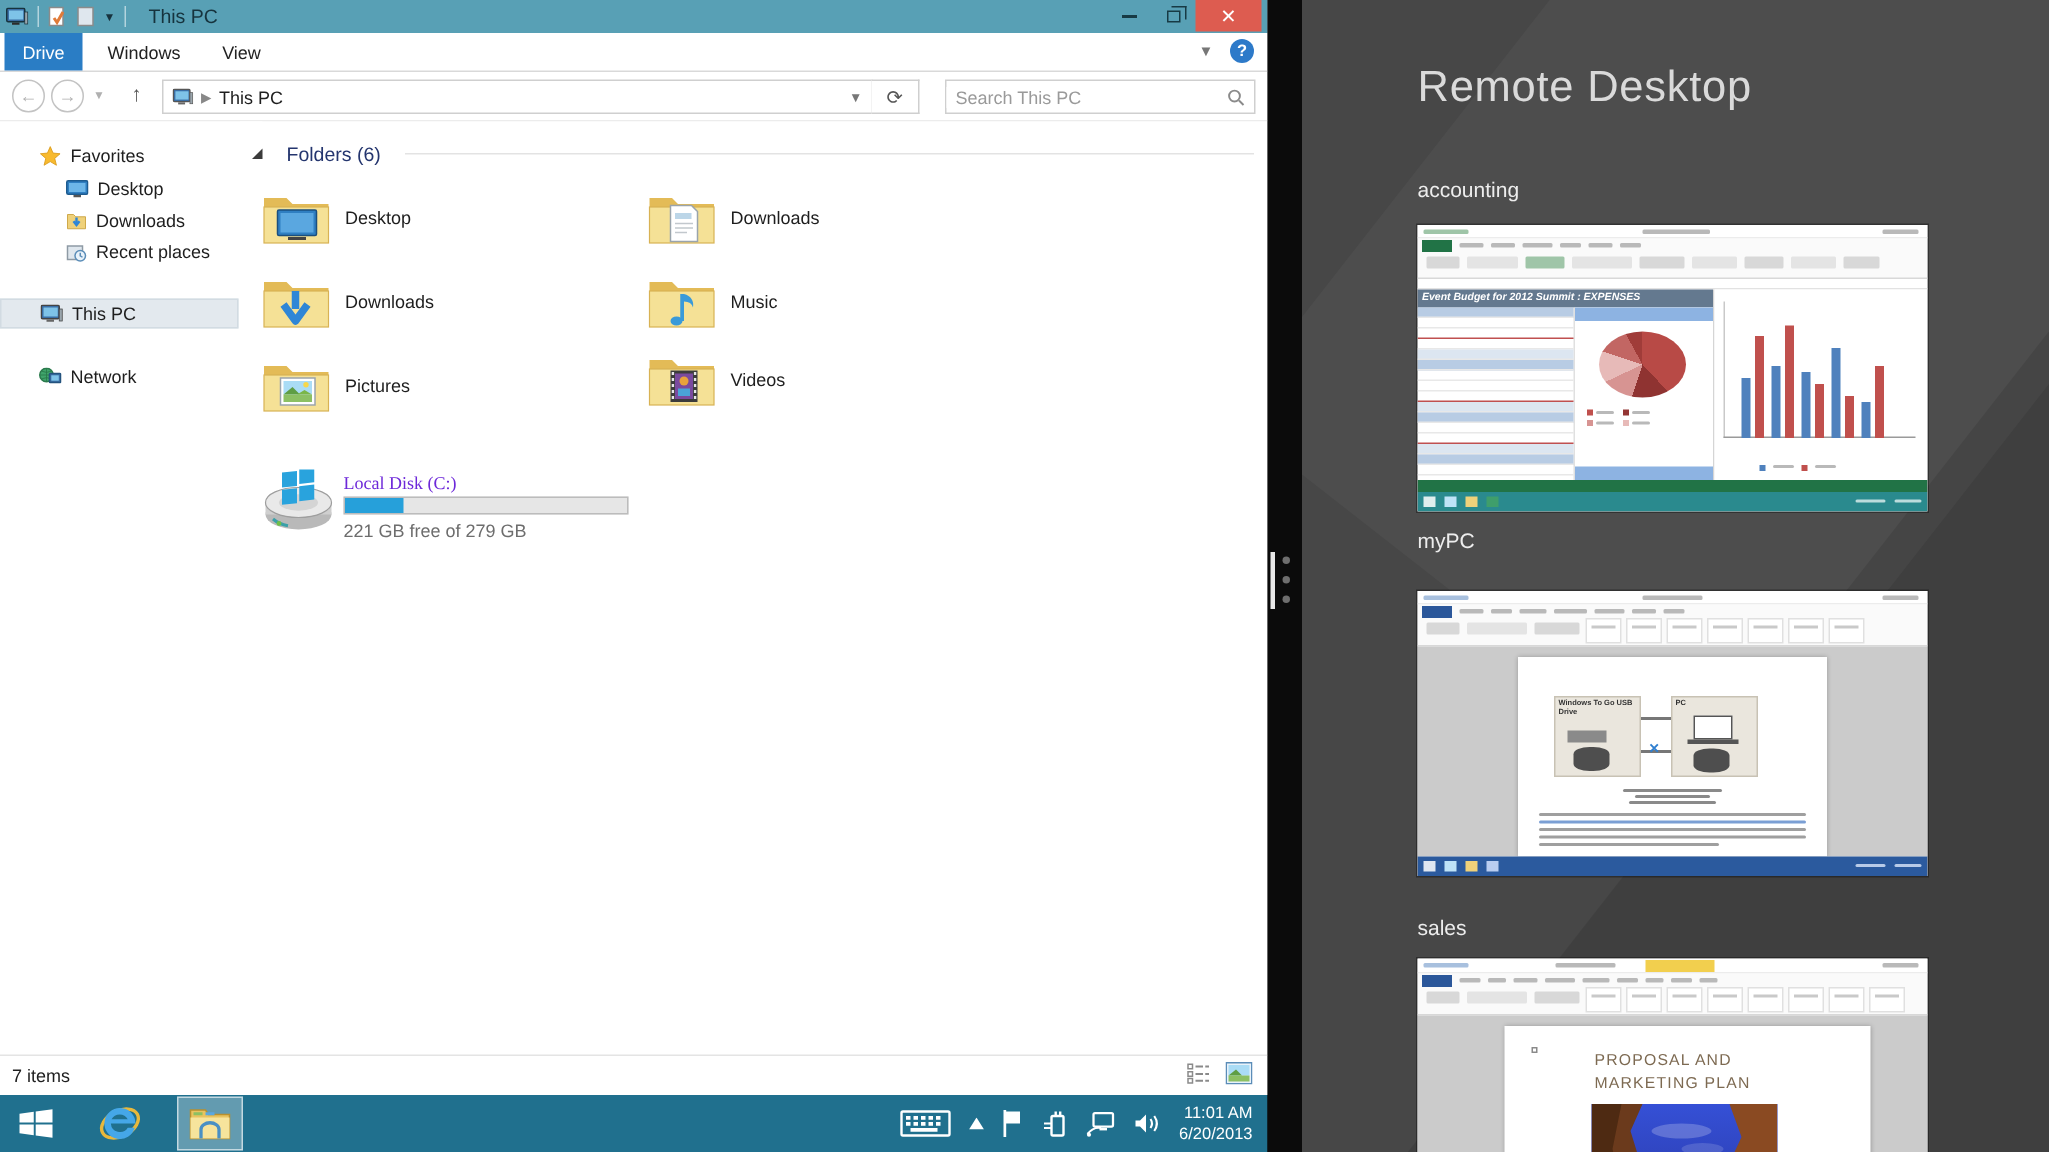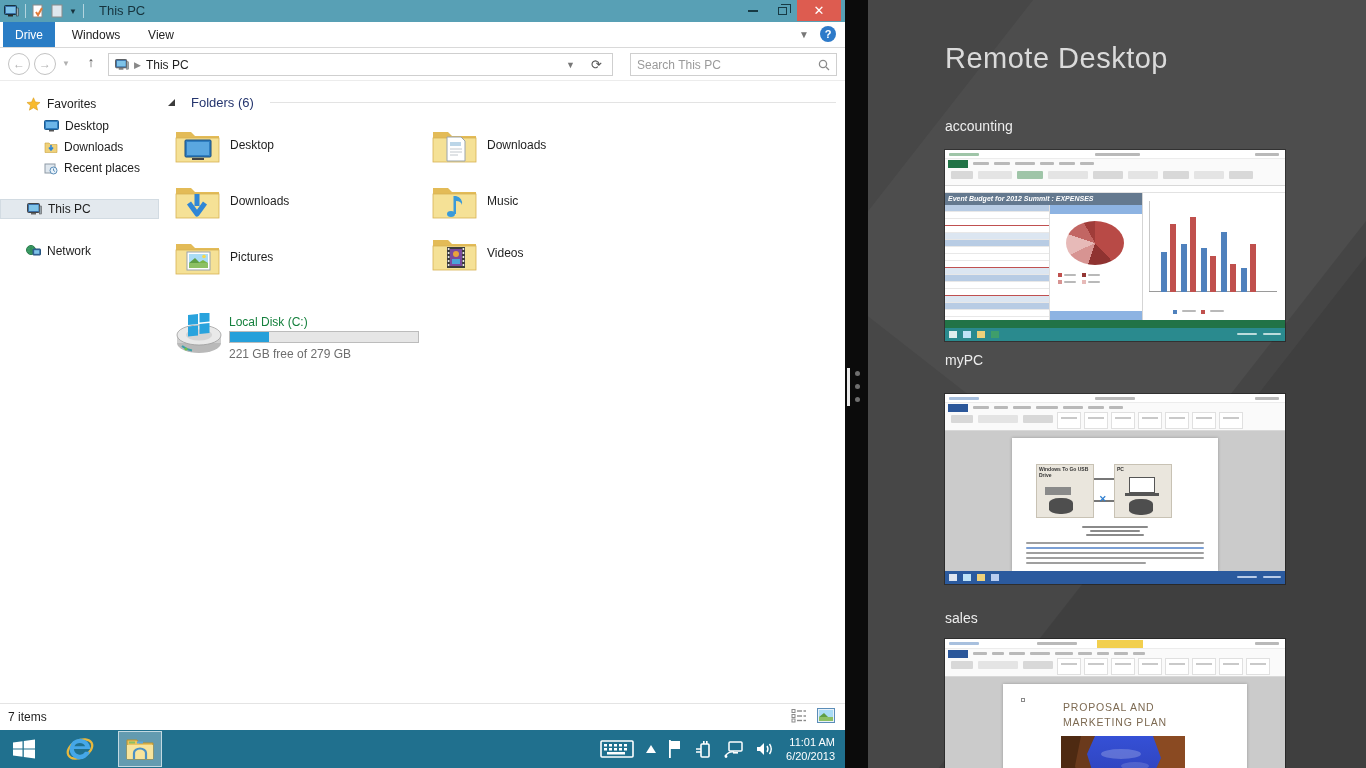--- a/index.html
+++ b/index.html
@@ -51,21 +51,21 @@
   .content { position:absolute; left:160px; top:81px; width:685px; height:622px; background:#fff; }
   .grp-header { position:absolute; display:flex; align-items:center; gap:16px; width:668px; }
   .grp-tri { width:0; height:0; border-left:7px solid transparent; border-bottom:7px solid #3b3b3b; }
   .grp-text { font-size:13px; color:#24356e; white-space:nowrap; }
   .grp-line { flex:1; height:1px; background:#e3e3e3; }
 
   .tile { position:absolute; width:246px; height:56px; display:flex; align-items:center; gap:9px; }
   .tile-label { font-size:12px; color:#1e1e1e; }
 
   .drive-tile { position:absolute; left:14px; top:232px; width:260px; }
-  .drive-name { position:absolute; left:55px; top:2px; font-size:12px; color:#15803d; }
+  .drive-name { position:absolute; left:55px; top:2px; font-size:12px; color:#6d28d9;font-family:Liberation Serif, serif; }
   .drive-bar { position:absolute; left:55px; top:18px; width:190px; height:12px; background:#e6e6e6; border:1px solid #bcbcbc; }
   .drive-fill { height:100%; background:#26a0da; }
   .drive-free { position:absolute; left:55px; top:34px; font-size:12px; color:#6d6d6d; }
 
   .statusbar { position:absolute; left:0; top:703px; width:845px; height:27px; background:#fff; border-top:1px solid #e4e4e4; }
   .status-text { position:absolute; left:8px; top:6px; font-size:12px; color:#1e1e1e; }
   .status-views { position:absolute; right:10px; top:4px; display:flex; gap:10px; }
 
   
   .taskbar { position:absolute; left:0; top:730px; width:845px; height:38px; background:#20708e; }

